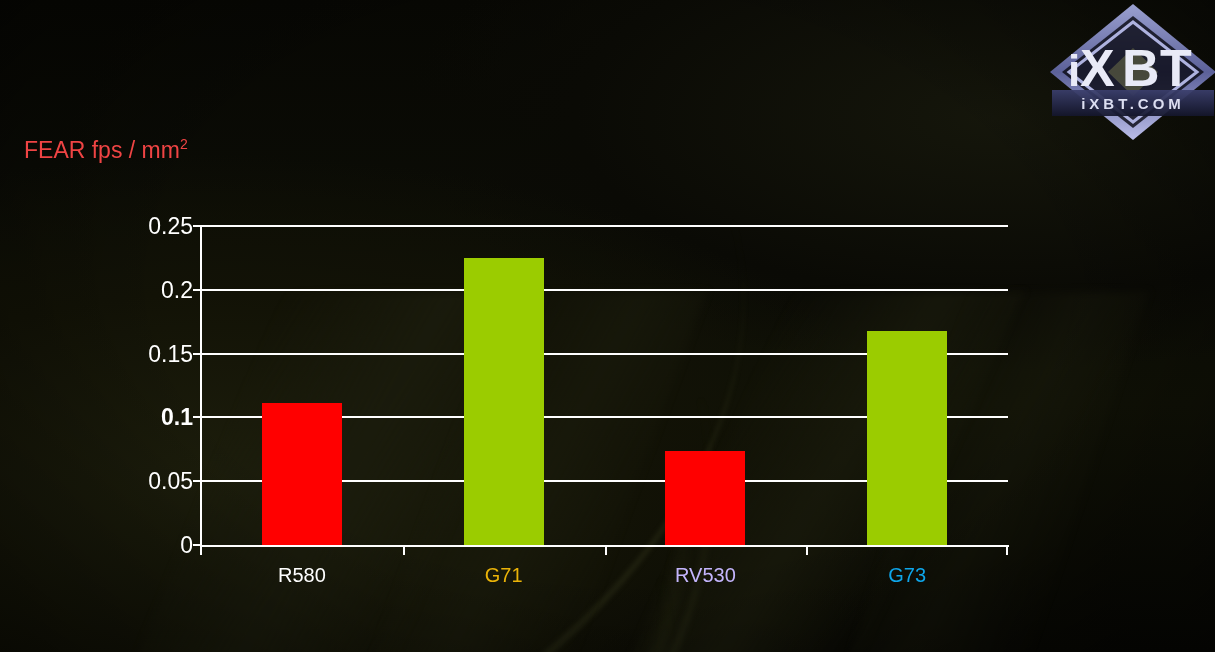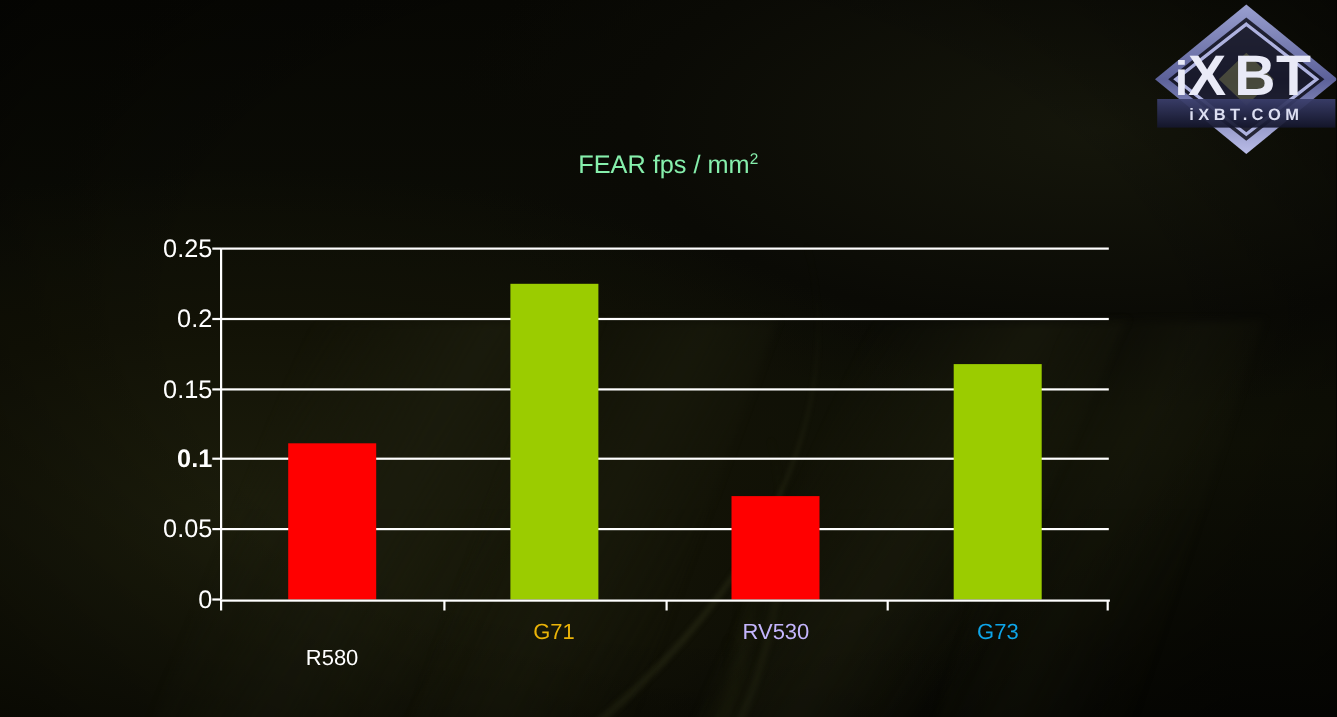--- a/index.html
+++ b/index.html
@@ -94,24 +94,25 @@
   
   #chart {
     position: absolute;
     left: 0; top: 0;
     width: 1215px; height: 652px;
     pointer-events: none;
   }
   .chart-title {
     position: absolute;
     left: 0; right: 0; top: 136px;
-    text-align: center;
-    color: #86efac;
+    text-align: left;
+    color: #ef4444;
     font-size: 23px;
     white-space: nowrap;
+    padding-left: 24px;
   }
   .chart-title sup { font-size: 14px; }
 
   .plot {
     position: absolute;
     left: 201px; top: 226px;
     width: 807px; height: 319px;
   }
   .gridline {
     position: absolute; left: 0; width: 100%;
@@ -242,21 +243,21 @@
       <div id="bar-layer">
           <div class="bar" title="R580: 0.111" style="left: 60.875px; width: 80px; height: 141.636px; background: rgb(255, 0, 0);"></div>
           <div class="bar" title="G71: 0.225" style="left: 262.625px; width: 80px; height: 287.1px; background: rgb(155, 204, 0);"></div>
           <div class="bar" title="RV530: 0.074" style="left: 464.375px; width: 80px; height: 94.424px; background: rgb(255, 0, 0);"></div>
           <div class="bar" title="G73: 0.168" style="left: 666.125px; width: 80px; height: 214.368px; background: rgb(155, 204, 0);"></div>
         </div>
     </div>
     <div class="axis-x" style="left:200px; top:545px;"></div>
 
     <div id="xtick-layer">
-        <div class="xtick-label" style="left: 301.875px; color: rgb(255, 255, 255); margin-top: 24px;">R580</div>
+        <div class="xtick-label" style="left: 301.875px; color: rgb(255, 255, 255);">R580</div>
         <div class="xtick-mark" style="left: 402.75px;"></div>
         <div class="xtick-label" style="left: 503.625px; color: #eab308;">G71</div>
         <div class="xtick-mark" style="left: 604.5px;"></div>
         <div class="xtick-label" style="left: 705.375px; color: #c4b5fd;">RV530</div>
         <div class="xtick-mark" style="left: 806.25px;"></div>
         <div class="xtick-label" style="left: 907.125px; color: #0ea5e9;">G73</div>
         <div class="xtick-mark" style="left: 200px;"></div>
         <div class="xtick-mark" style="left: 1006px;"></div>
       </div>
   </div>

